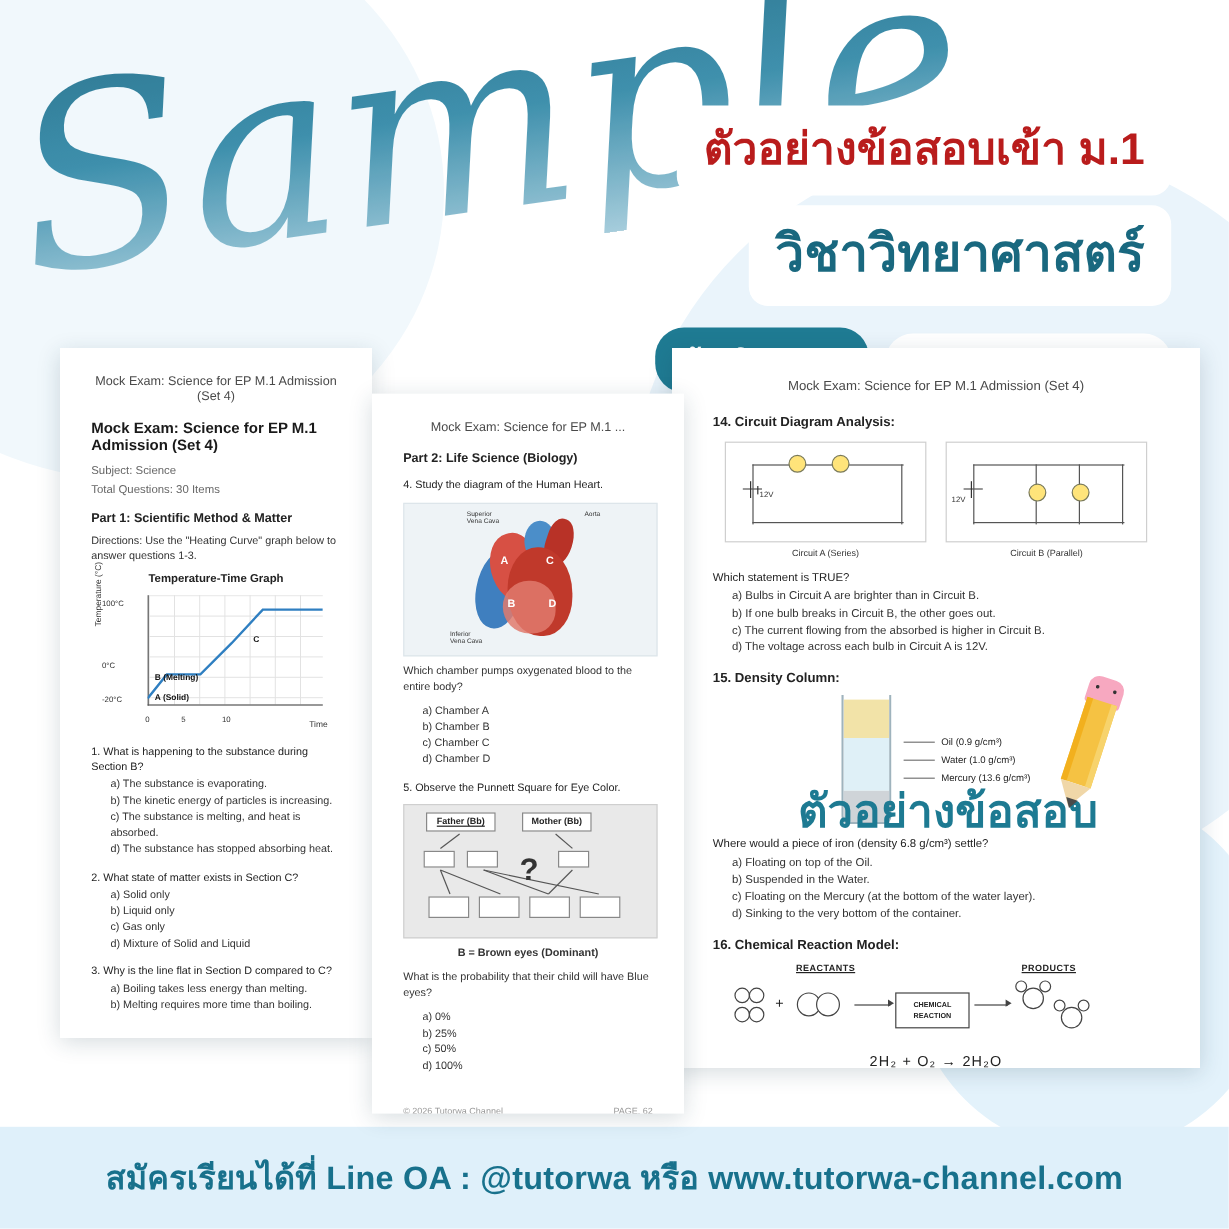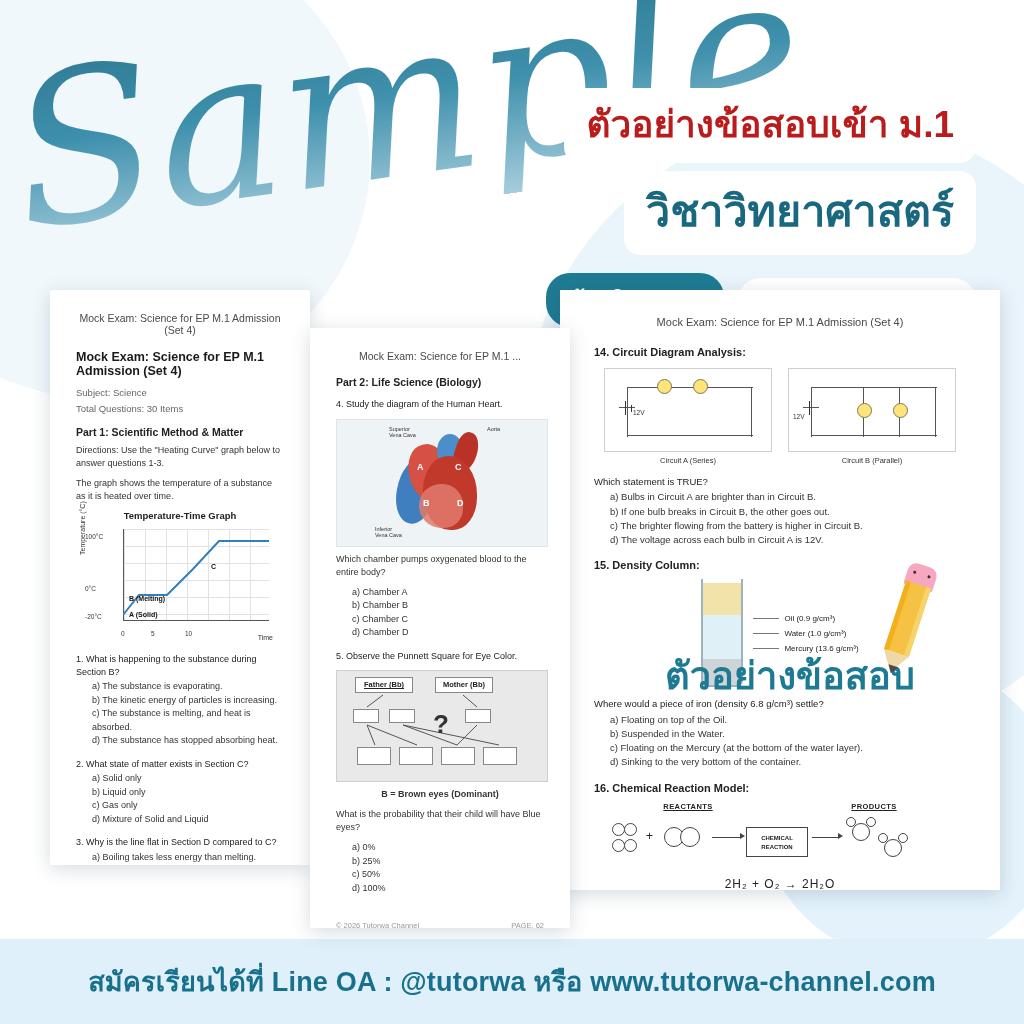--- a/index.html
+++ b/index.html
@@ -229,21 +229,20 @@
 </div>
 
 <div class="sheet" id="sheet-left">
   <div class="sheet-inner">
     <div class="doc-head">Mock Exam: Science for EP M.1 Admission (Set 4)</div>
     <div class="doc-title">Mock Exam: Science for EP M.1 Admission (Set 4)</div>
     <div class="doc-meta">Subject: Science</div>
     <div class="doc-meta">Total Questions: 30 Items</div>
     <div class="sec-title">Part 1: Scientific Method &amp; Matter</div>
     <div class="doc-p">Directions: Use the "Heating Curve" graph below to answer questions 1-3.</div>
-    <div class="doc-p">The graph shows the temperature of a substance as it is heated over time.</div>
 
     <div class="chart-title">Temperature-Time Graph</div>
     <div class="chart-box">
       <div class="axis-y-label">Temperature (°C)</div>
       <div class="ytick" style="top:10px;">100°C</div>
       <div class="ytick" style="top:62px;">0°C</div>
       <div class="ytick" style="top:90px;">-20°C</div>
       <div class="chart-plot"></div>
       <svg class="curve" viewBox="0 0 146 92" preserveAspectRatio="none">
         <polyline points="0,86 16,66 44,66 70,40 96,12 124,12 146,12" fill="none" stroke="#2f7fc1" stroke-width="2"></polyline>
@@ -381,21 +380,21 @@
           <div class="wire" style="left:20px; top:32px; width:1.4px; height:14px; background:#333;"></div>
           <div class="batt-lbl" style="left:4px; top:44px;">12V</div>
         </div>
         <div class="circ-cap">Circuit B (Parallel)</div>
       </div>
     </div>
 
     <div class="q">Which statement is TRUE?</div>
     <div class="opt">a) Bulbs in Circuit A are brighter than in Circuit B.</div>
     <div class="opt">b) If one bulb breaks in Circuit B, the other goes out.</div>
-    <div class="opt">c) The brighter flowing from the battery is higher in Circuit B.</div>
+    <div class="opt">c) The current flowing from the absorbed is higher in Circuit B.</div>
     <div class="opt">d) The voltage across each bulb in Circuit A is 12V.</div>
 
     <div class="sec-title">15. Density Column:</div>
     <div class="dens-wrap">
       <div class="cyl">
         <div class="layer" style="top:4px; height:32px; background:#f2e3a8;"></div>
         <div class="layer" style="top:36px; height:44px; background:#dff0f7;"></div>
         <div class="layer" style="top:80px; height:26px; background:#cfd4d8;"></div>
       </div>
       <div class="dens-legend">

